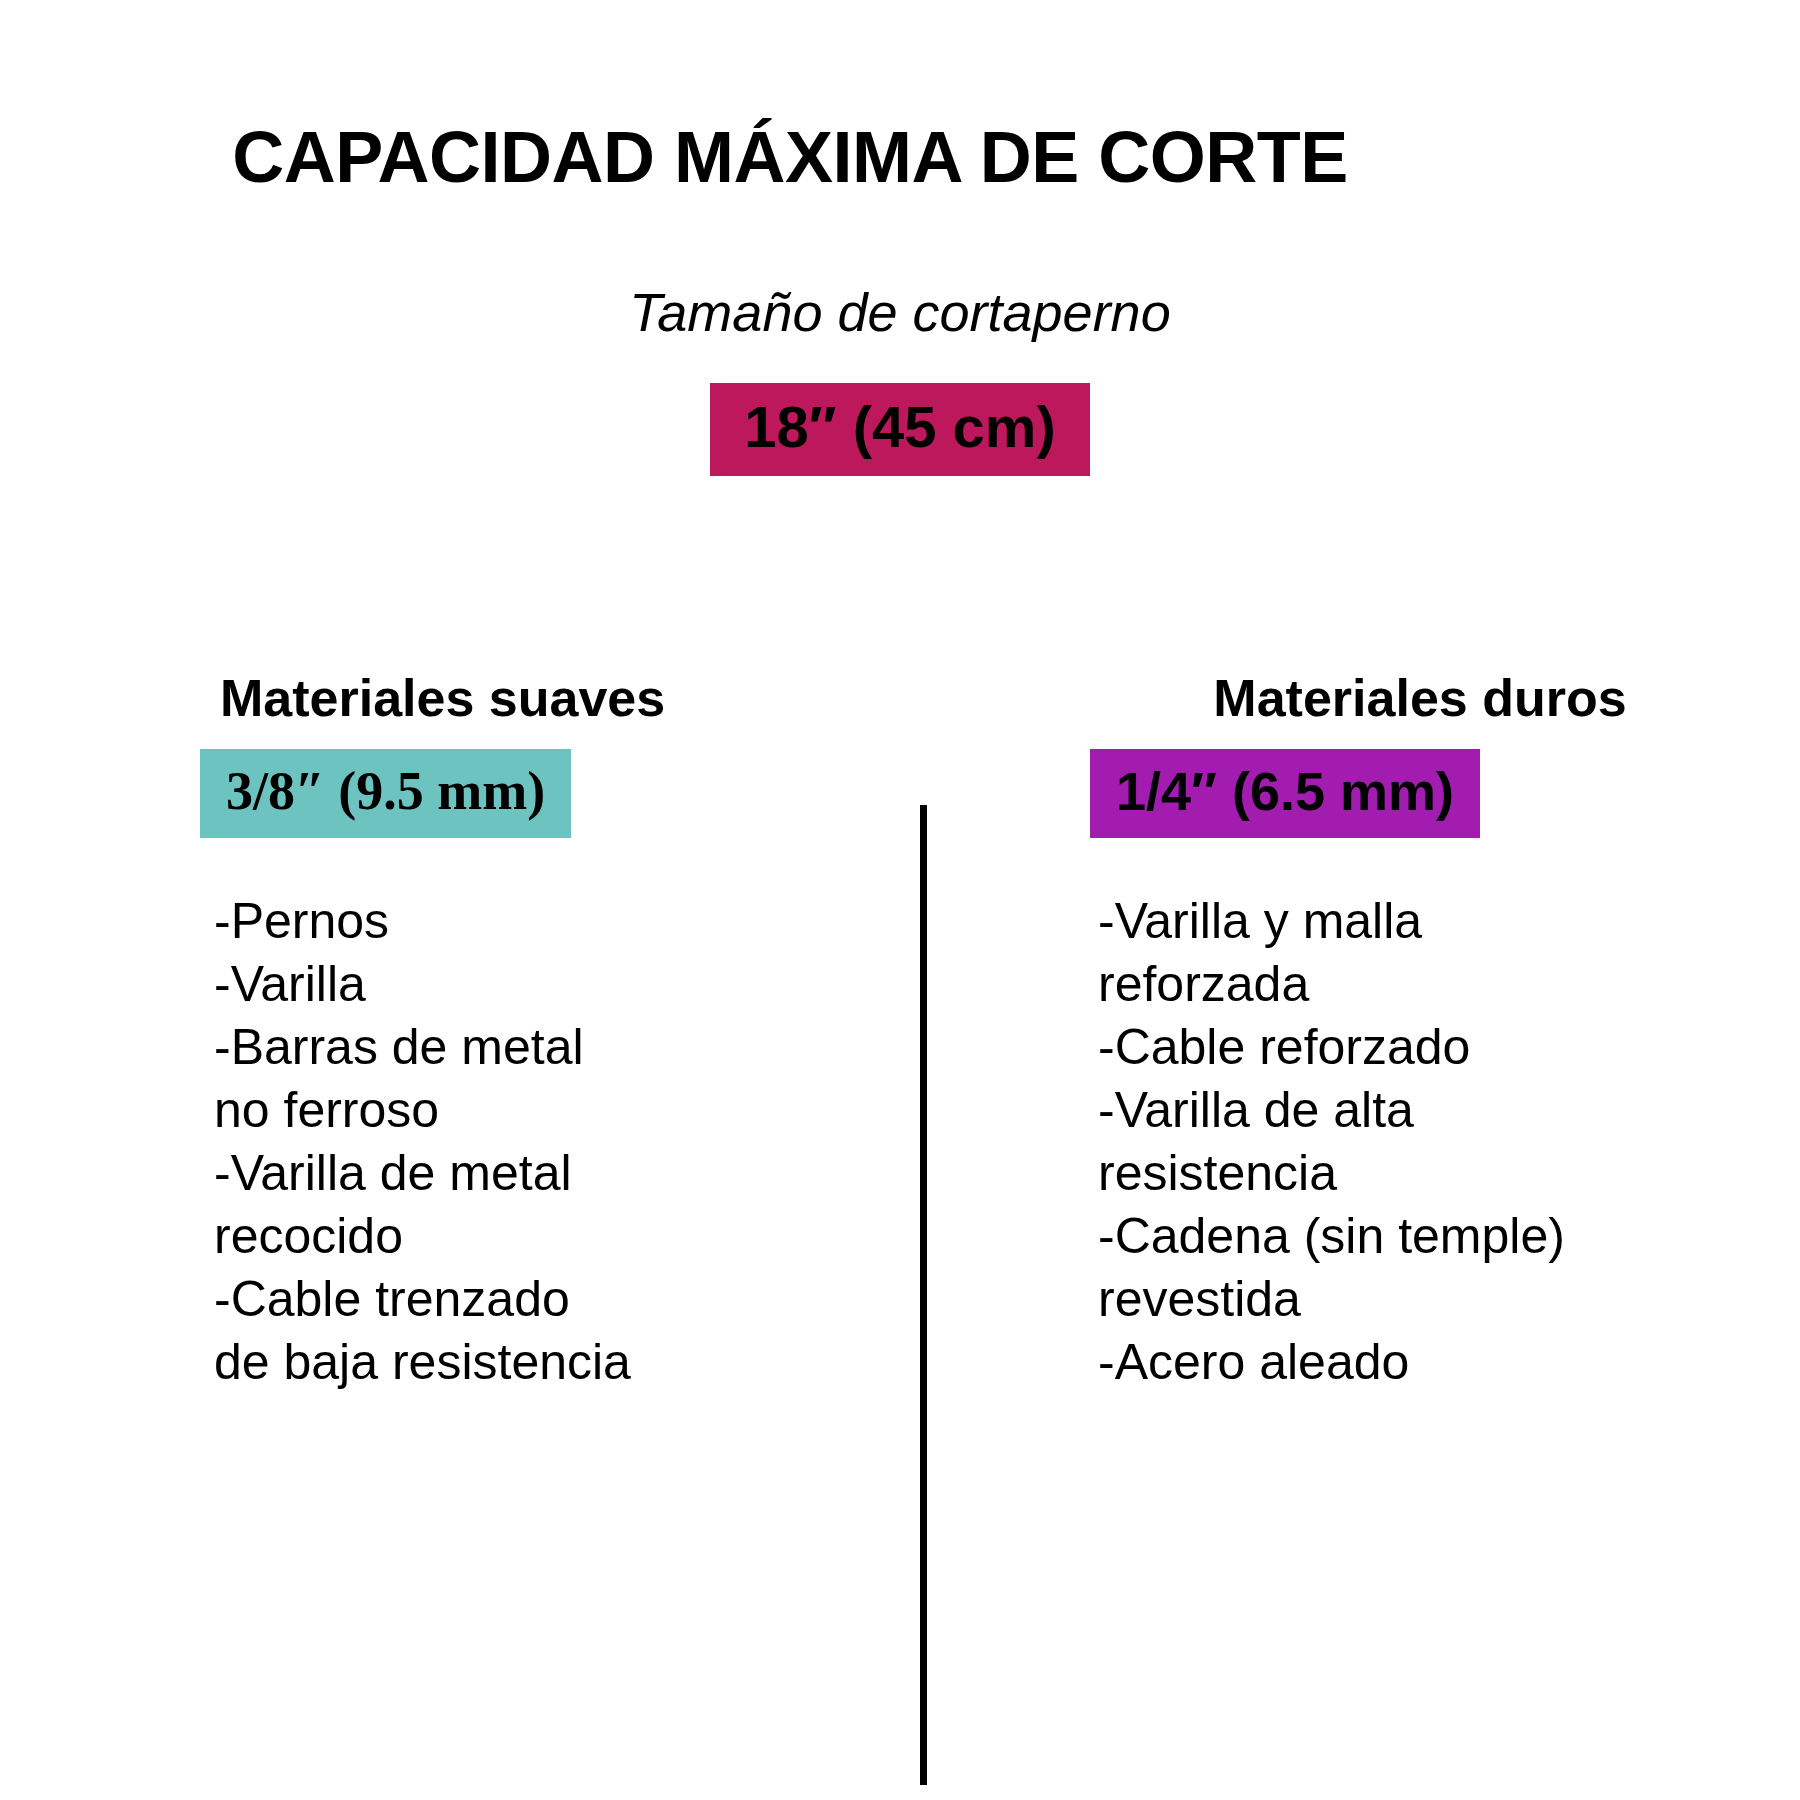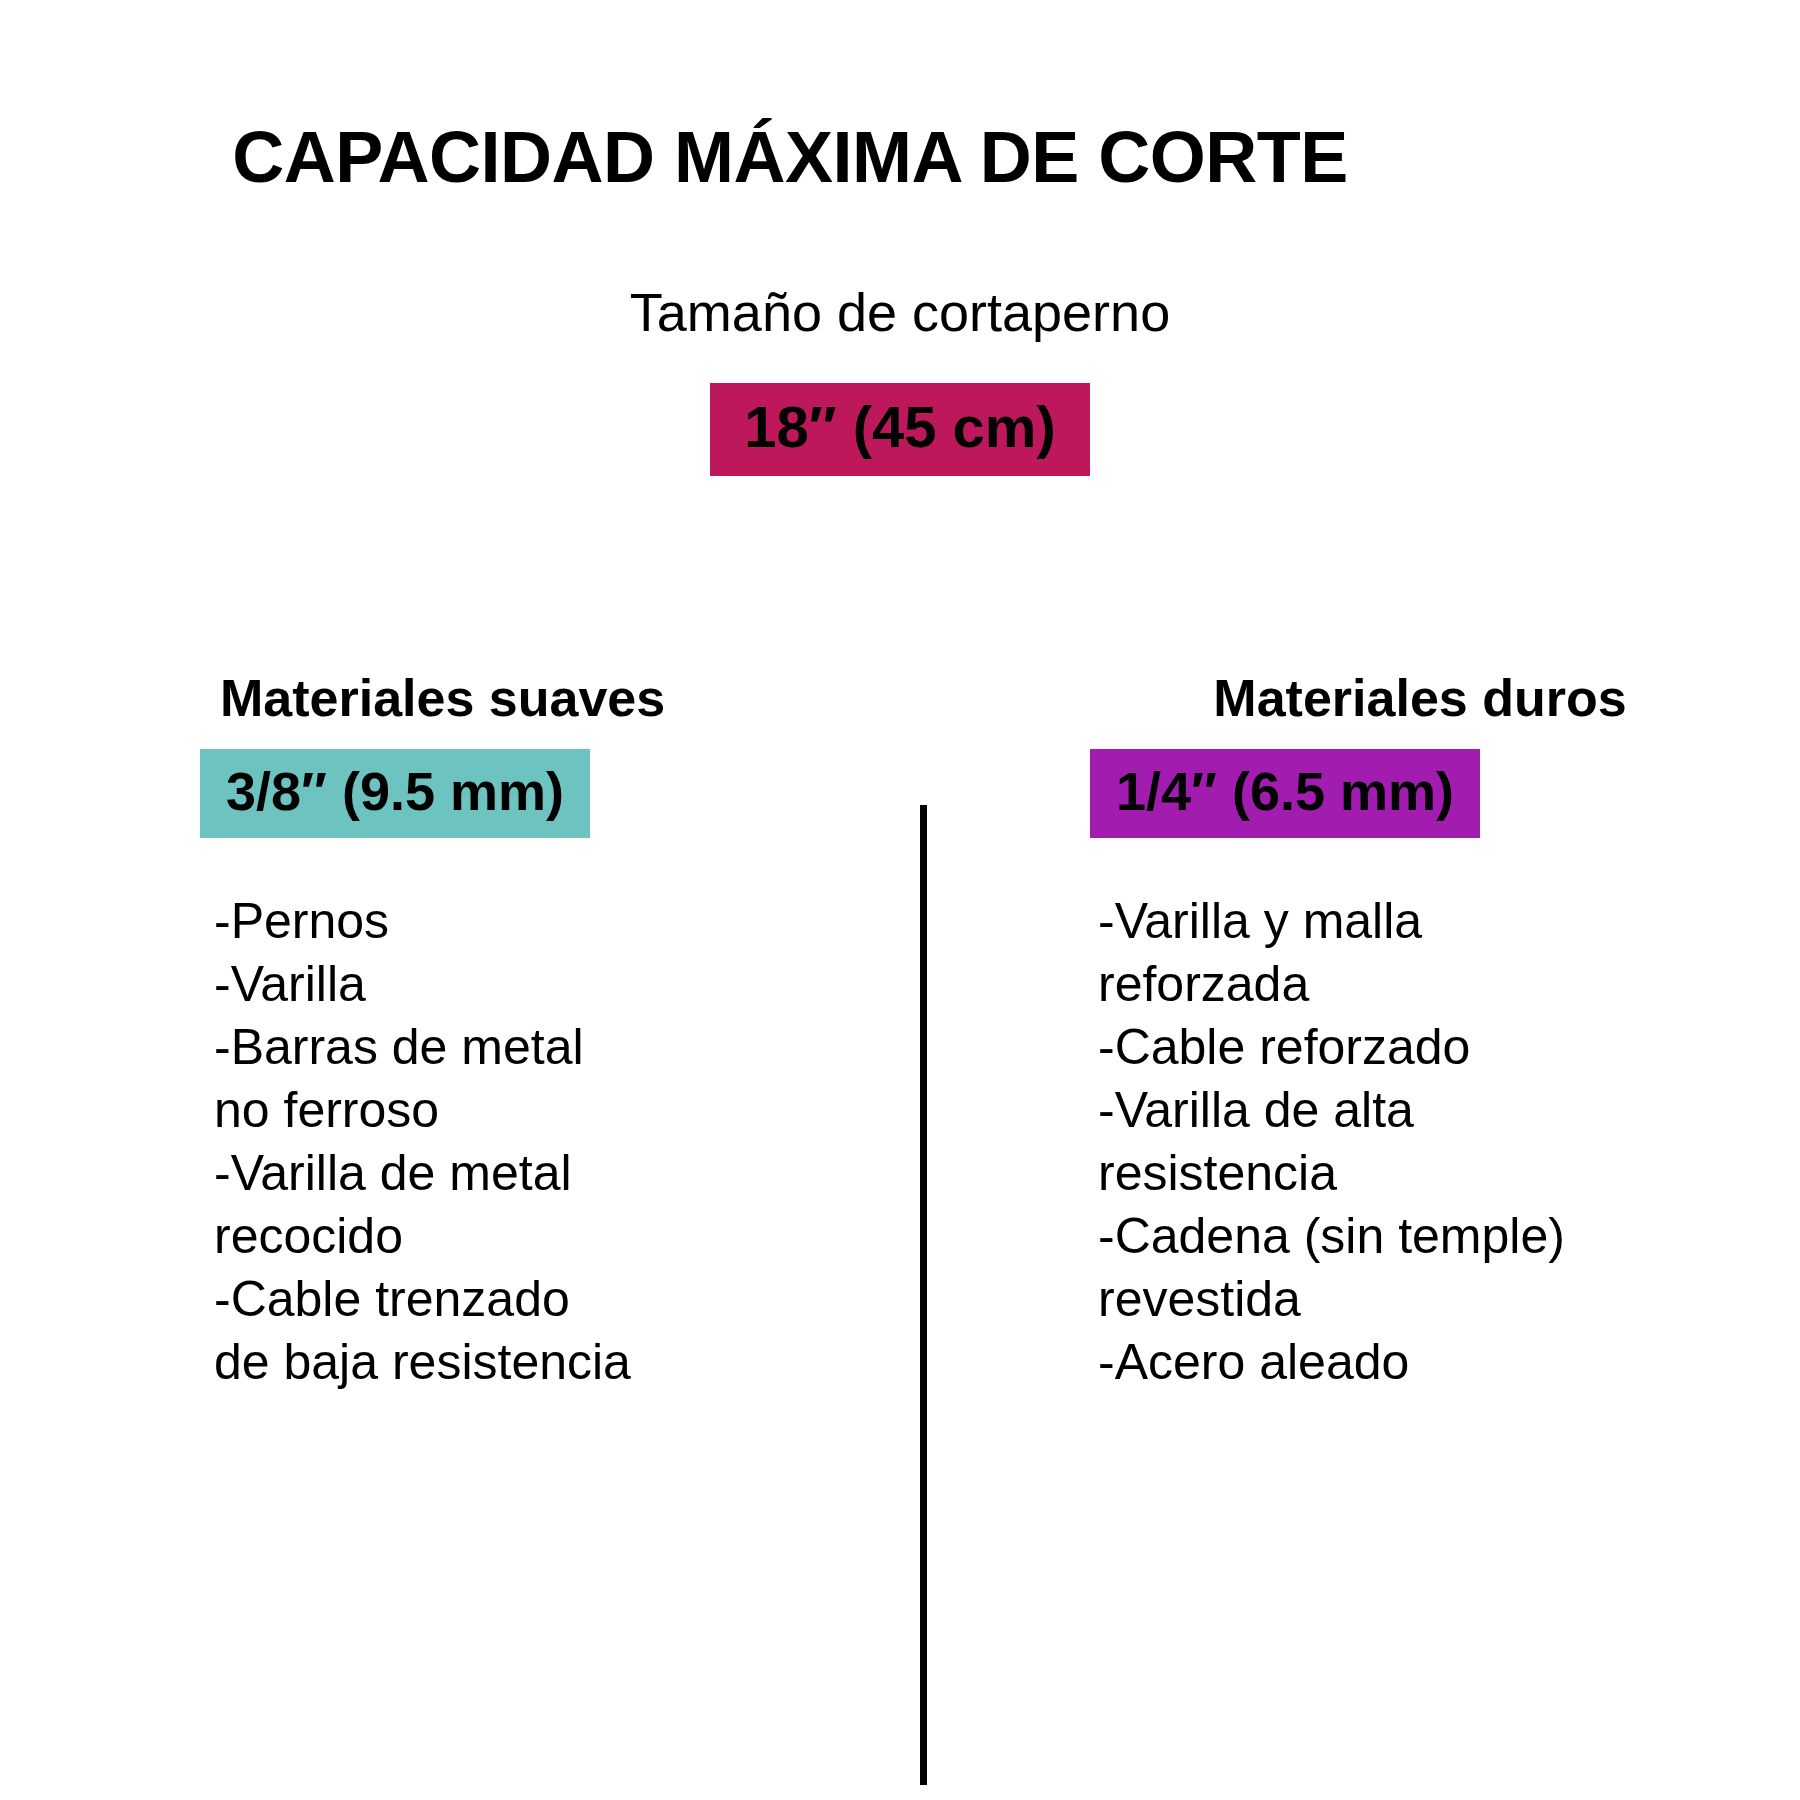--- a/index.html
+++ b/index.html
@@ -36,20 +36,21 @@
 
   .subtitle {
     position: absolute;
     top: 283px;
     left: 0;
     width: 1800px;
     text-align: center;
     font-size: 54px;
     font-weight: normal;
     line-height: 1.1;
+    font-style: italic;
   }
 
   .size-badge-wrap {
     position: absolute;
     top: 383px;
     left: 0;
     width: 1800px;
     text-align: center;
   }
   .size-badge {
@@ -78,21 +79,21 @@
   .col-left .col-heading { text-align: left; padding-left: 20px; }
   .col-right .col-heading { text-align: center; padding-left: 20px; }
 
   .cap-badge {
     display: inline-block;
     font-size: 54px;
     font-weight: bold;
     line-height: 1.05;
     padding: 14px 26px 18px 26px;
   }
-  .cap-soft { background: #6cc3c0; }
+  .cap-soft { background: #6cc3c0; font-family: Liberation Serif, serif; }
   .cap-hard { background: #a21caf; }
 
   .items {
     margin-top: 52px;
     font-size: 50px;
     line-height: 1.26;
     white-space: pre-line;
   }
   .col-left .items { padding-left: 14px; }
   .col-right .items { padding-left: 8px; }

